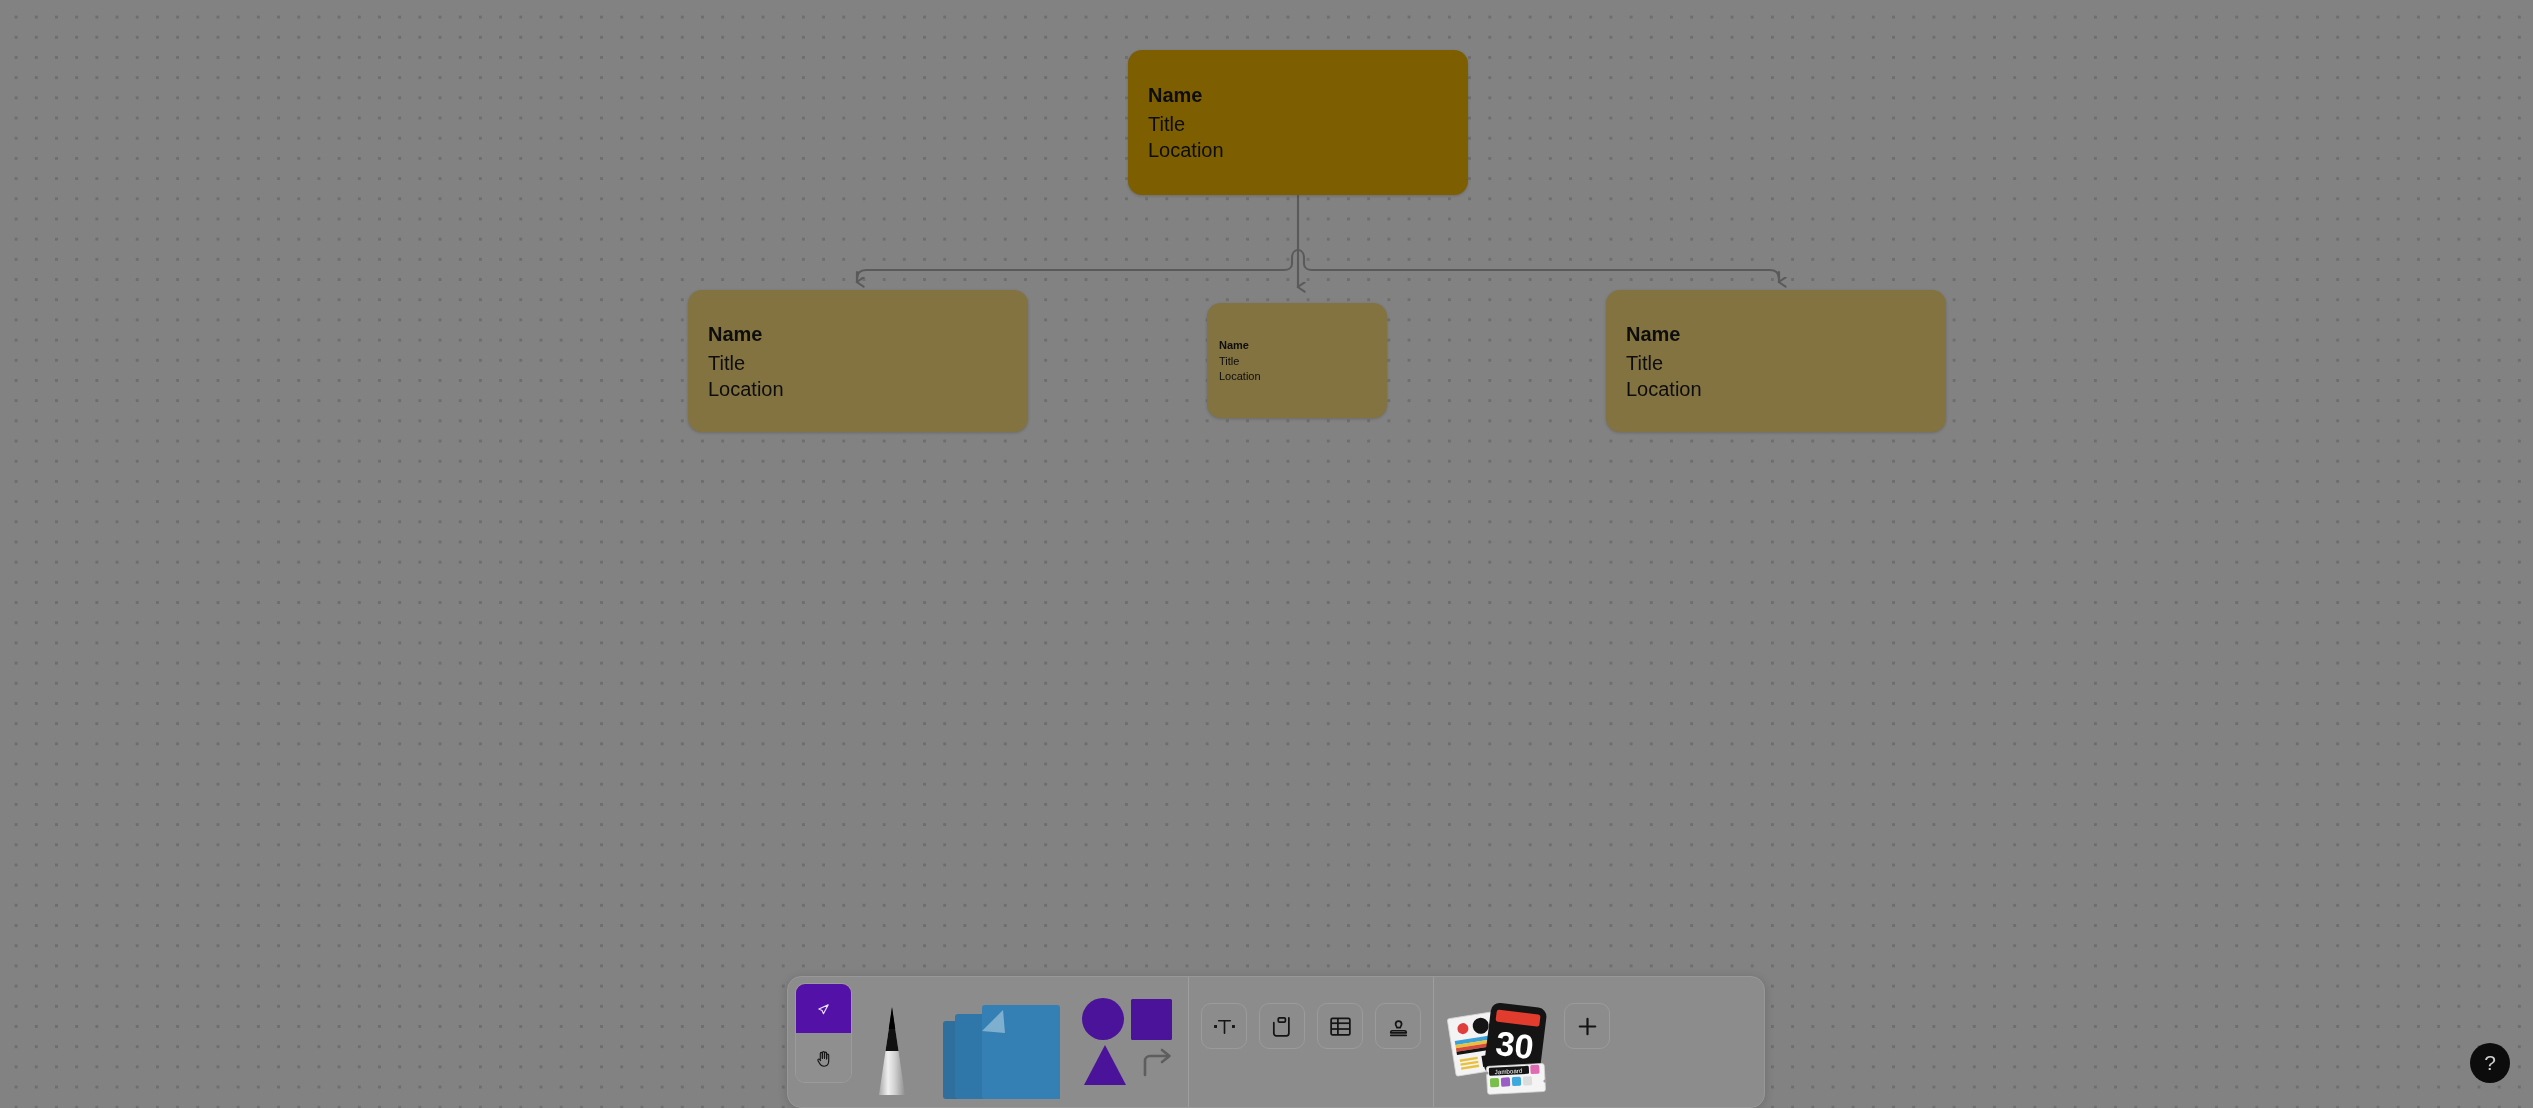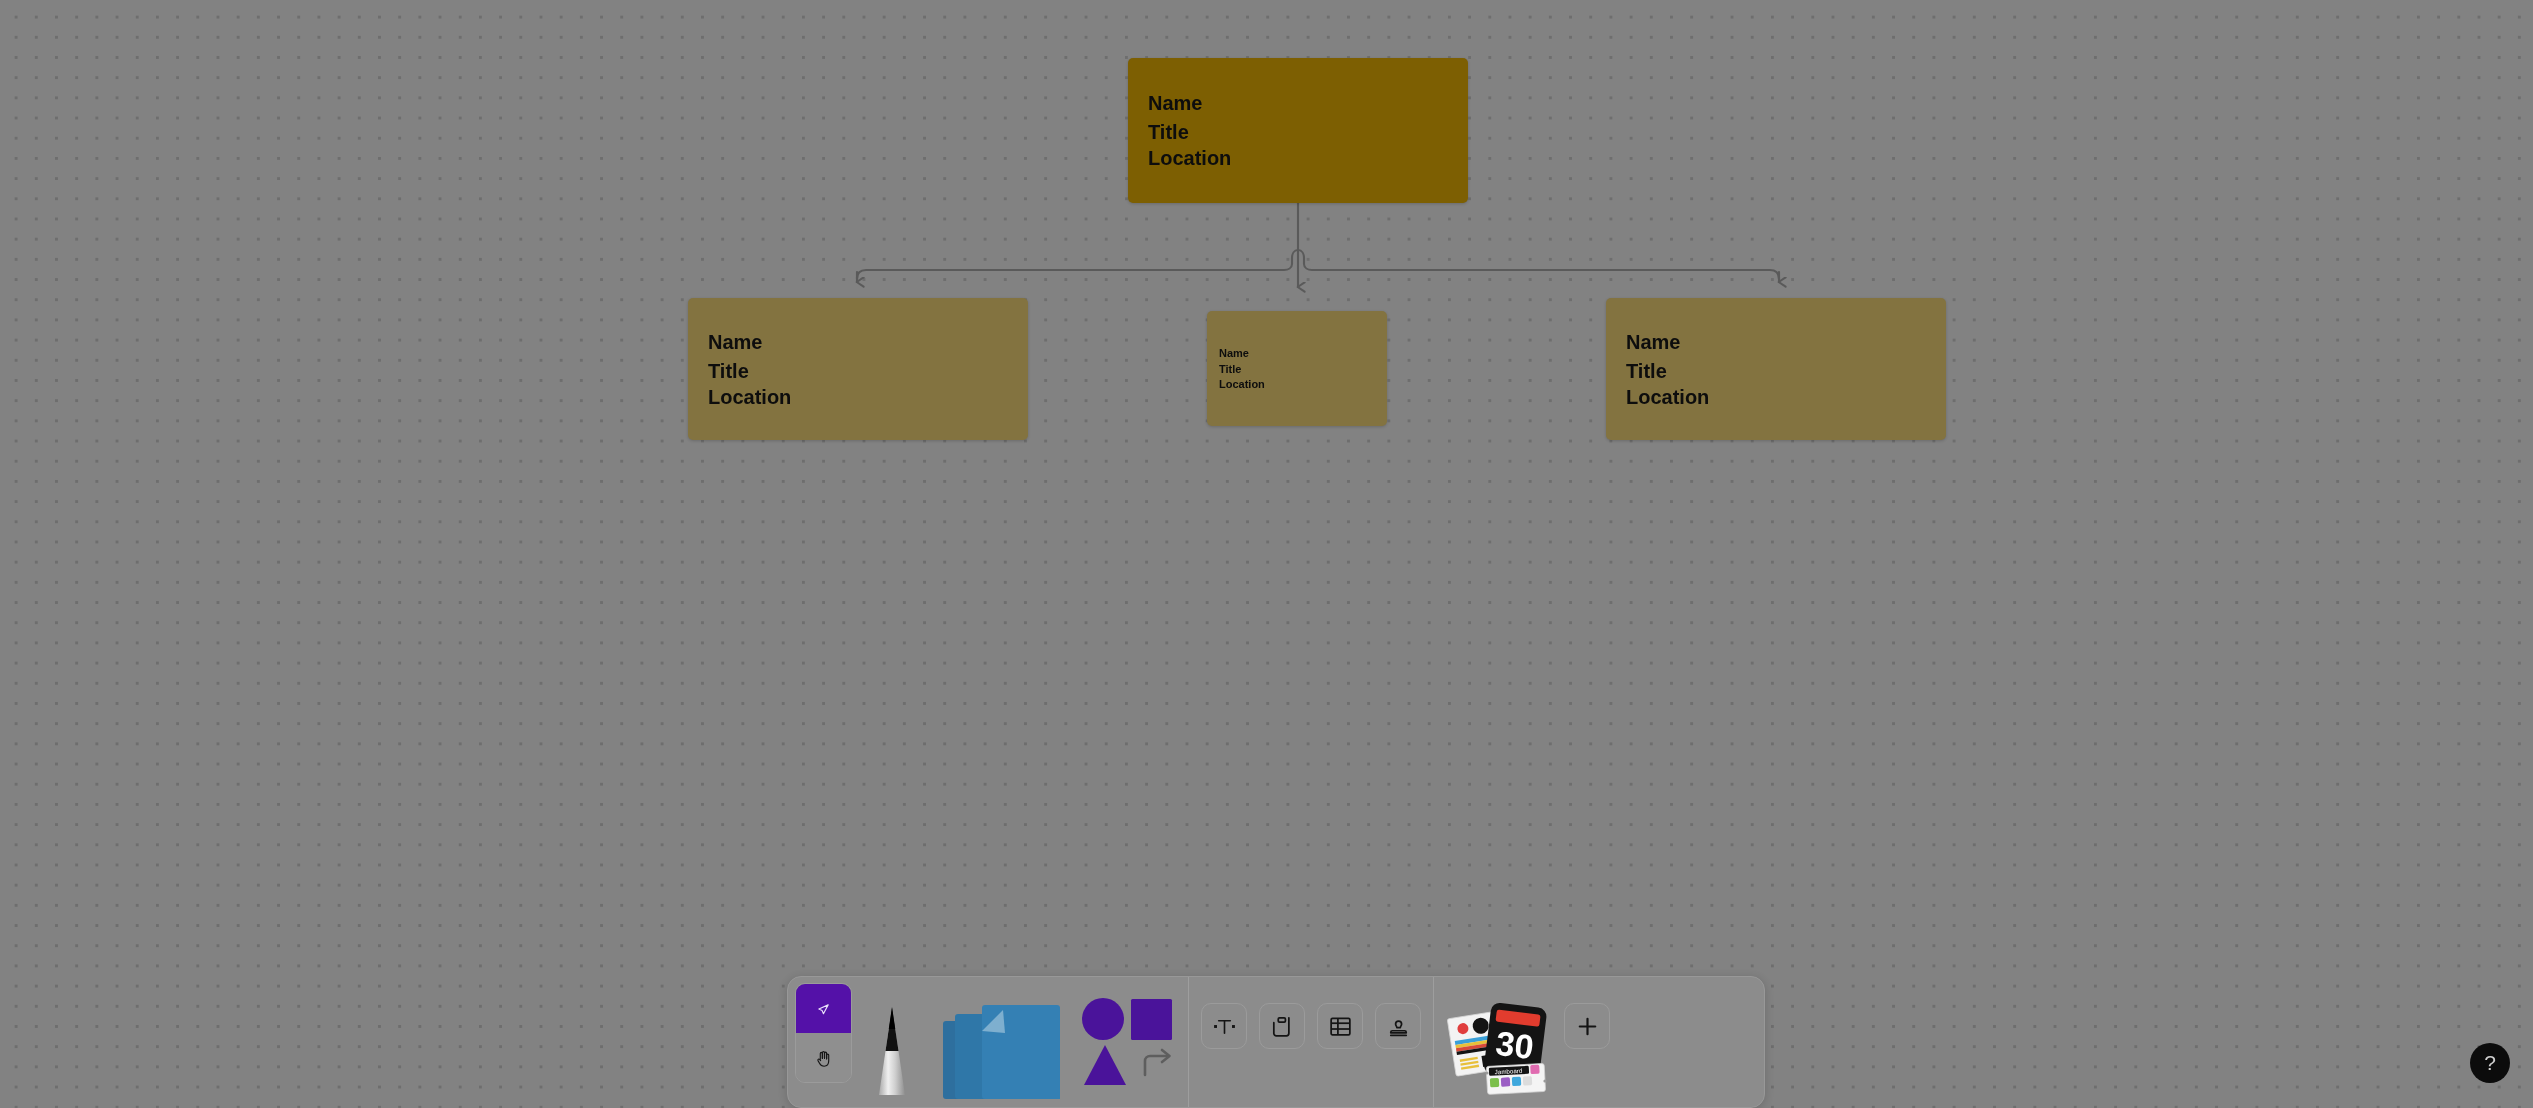--- a/index.html
+++ b/index.html
@@ -18,29 +18,28 @@
     background-size:20.2px 20.2px;
     background-position:6px 7px;
   }
 
   
   #connectors { position:absolute; inset:0; pointer-events:none; }
 
   
   .node {
     position:absolute;
-    border-radius:5px;
+    border-radius:14px;
     color:#0d0d0d;
     padding:14px 18px;
     display:flex; flex-direction:column;
     justify-content:center;
     box-shadow:0 1px 3px rgba(0,0,0,.18);
-    margin-top:8px;
-  }
-  .node .ln { line-height:1.30; white-space:nowrap;font-weight:bold; }
+  }
+  .node .ln { line-height:1.30; white-space:nowrap; }
   .node .ln.name { font-weight:bold; }
 
   #node-root {
     left:1128px; top:50px; width:340px; height:145px;
     background:#7d5f02;
     padding-left:20px;
   }
   #node-root .ln { font-size:20px; }
   #node-root .ln.name { margin-bottom:3px; }
 

